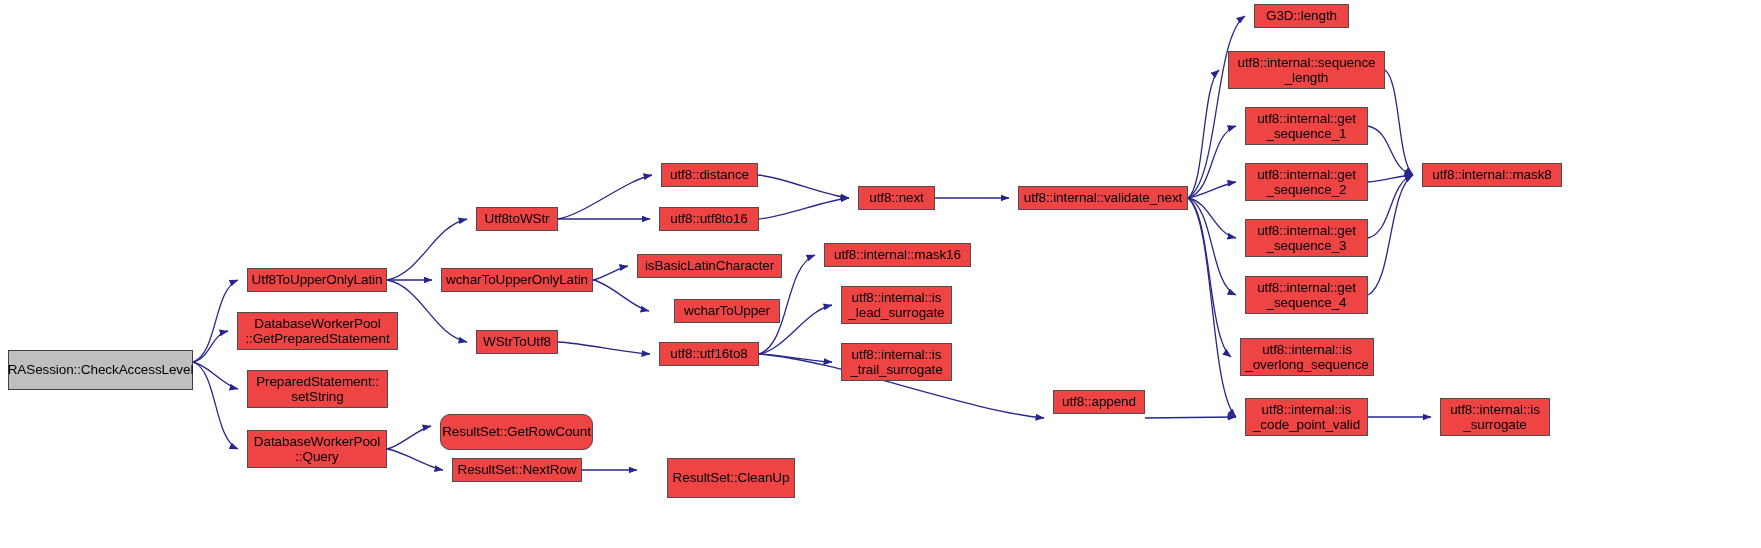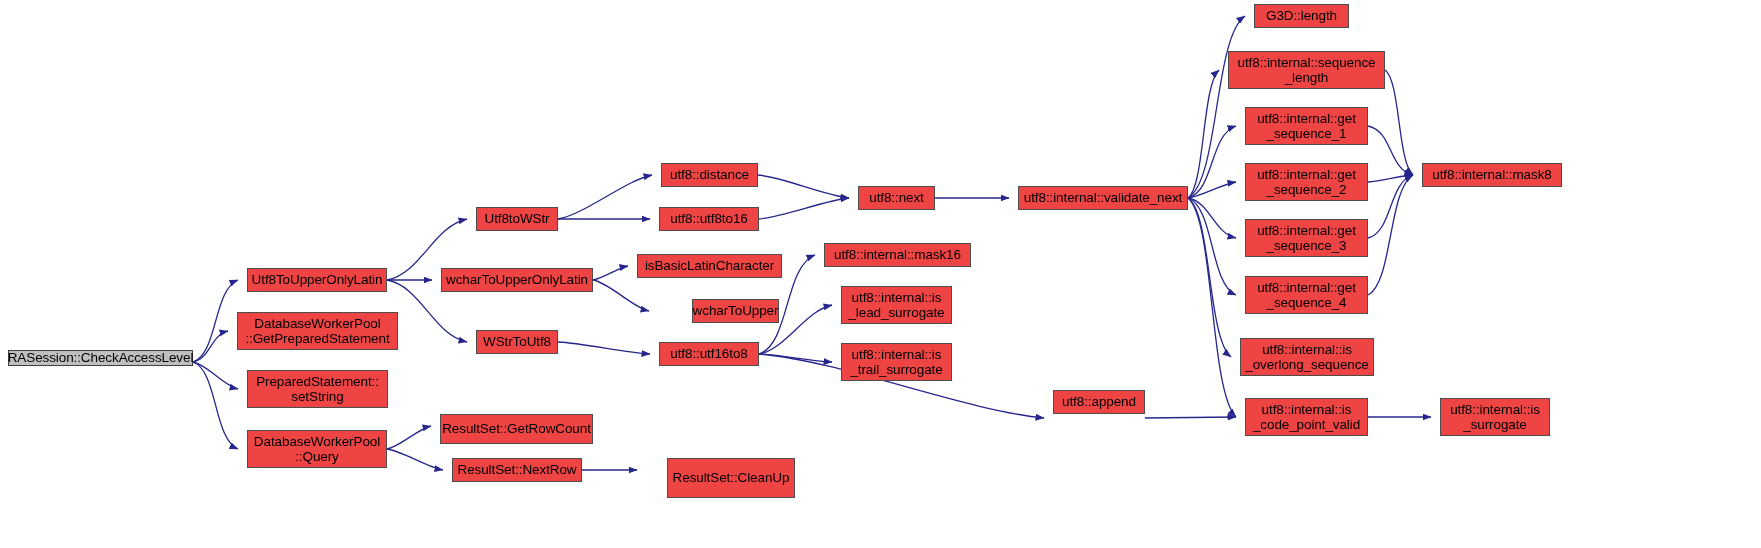--- a/index.html
+++ b/index.html
@@ -89,37 +89,37 @@
         <path d="M1145,418 L1236,417" fill="none" stroke="#26268c" stroke-width="1.3" marker-end="url(#arrow)"></path>
         <path d="M1385,70 C1400.4,80.5 1397.6,162.4 1413,175" fill="none" stroke="#26268c" stroke-width="1.3" marker-end="url(#arrow)"></path>
         <path d="M1368,126 C1392.75,130.9 1388.25,169.12 1413,175" fill="none" stroke="#26268c" stroke-width="1.3" marker-end="url(#arrow)"></path>
         <path d="M1368,182 C1380.6,181.3 1400.4,175.84 1413,175" fill="none" stroke="#26268c" stroke-width="1.3" marker-end="url(#arrow)"></path>
         <path d="M1368,238 C1392.75,231.7 1388.25,182.56 1413,175" fill="none" stroke="#26268c" stroke-width="1.3" marker-end="url(#arrow)"></path>
         <path d="M1368,295 C1392.75,283 1388.25,189.4 1413,175" fill="none" stroke="#26268c" stroke-width="1.3" marker-end="url(#arrow)"></path>
         <path d="M1368,417 L1431,417" fill="none" stroke="#26268c" stroke-width="1.3" marker-end="url(#arrow)"></path>
       </g>
   </svg>
   <div id="nodes">
-      <div class="node root" style="left: 8px; top: 350px; width: 185px; height: 16px;">RASession::CheckAccessLevel</div>
+      <div class="node root" style="left: 8px; top: 350px; width: 185px; height: 40px;">RASession::CheckAccessLevel</div>
       <div class="node" style="left: 247px; top: 268px; width: 140px; height: 24px;">Utf8ToUpperOnlyLatin</div>
       <div class="node" style="left: 237px; top: 312px; width: 161px; height: 38px;">DatabaseWorkerPool
 ::GetPreparedStatement</div>
       <div class="node" style="left: 247px; top: 370px; width: 141px; height: 38px;">PreparedStatement::
 setString</div>
       <div class="node" style="left: 247px; top: 430px; width: 140px; height: 38px;">DatabaseWorkerPool
 ::Query</div>
       <div class="node" style="left: 476px; top: 207px; width: 82px; height: 24px;">Utf8toWStr</div>
       <div class="node" style="left: 441px; top: 268px; width: 152px; height: 24px;">wcharToUpperOnlyLatin</div>
       <div class="node" style="left: 476px; top: 330px; width: 82px; height: 24px;">WStrToUtf8</div>
-      <div class="node" style="left: 440px; top: 414px; width: 153px; height: 30px;">ResultSet::GetRowCount</div>
+      <div class="node" style="left: 440px; top: 414px; width: 153px; height: 36px; border-radius: 10px;">ResultSet::GetRowCount</div>
       <div class="node" style="left: 452px; top: 458px; width: 130px; height: 24px;">ResultSet::NextRow</div>
       <div class="node" style="left: 661px; top: 163px; width: 97px; height: 24px;">utf8::distance</div>
       <div class="node" style="left: 659px; top: 207px; width: 100px; height: 24px;">utf8::utf8to16</div>
       <div class="node" style="left: 637px; top: 254px; width: 145px; height: 24px;">isBasicLatinCharacter</div>
-      <div class="node" style="left: 692px; top: 299px; width: 87px; height: 24px; text-align: center;">wcharToUpper</div>
+      <div class="node" style="left: 674px; top: 299px; width: 106px; height: 24px; text-align: center;">wcharToUpper</div>
       <div class="node" style="left: 659px; top: 342px; width: 100px; height: 24px;">utf8::utf16to8</div>
       <div class="node" style="left: 646px; top: 458px; width: 128px; height: 40px; margin-left: 21px;">ResultSet::CleanUp</div>
       <div class="node" style="left: 858px; top: 186px; width: 77px; height: 24px;">utf8::next</div>
       <div class="node" style="left: 824px; top: 243px; width: 147px; height: 24px;">utf8::internal::mask16</div>
       <div class="node" style="left: 841px; top: 286px; width: 111px; height: 38px;">utf8::internal::is
 _lead_surrogate</div>
       <div class="node" style="left: 841px; top: 343px; width: 111px; height: 38px;">utf8::internal::is
 _trail_surrogate</div>
       <div class="node" style="left: 1053px; top: 390px; width: 92px; height: 24px;">utf8::append</div>
       <div class="node" style="left: 1018px; top: 186px; width: 170px; height: 24px;">utf8::internal::validate_next</div>

